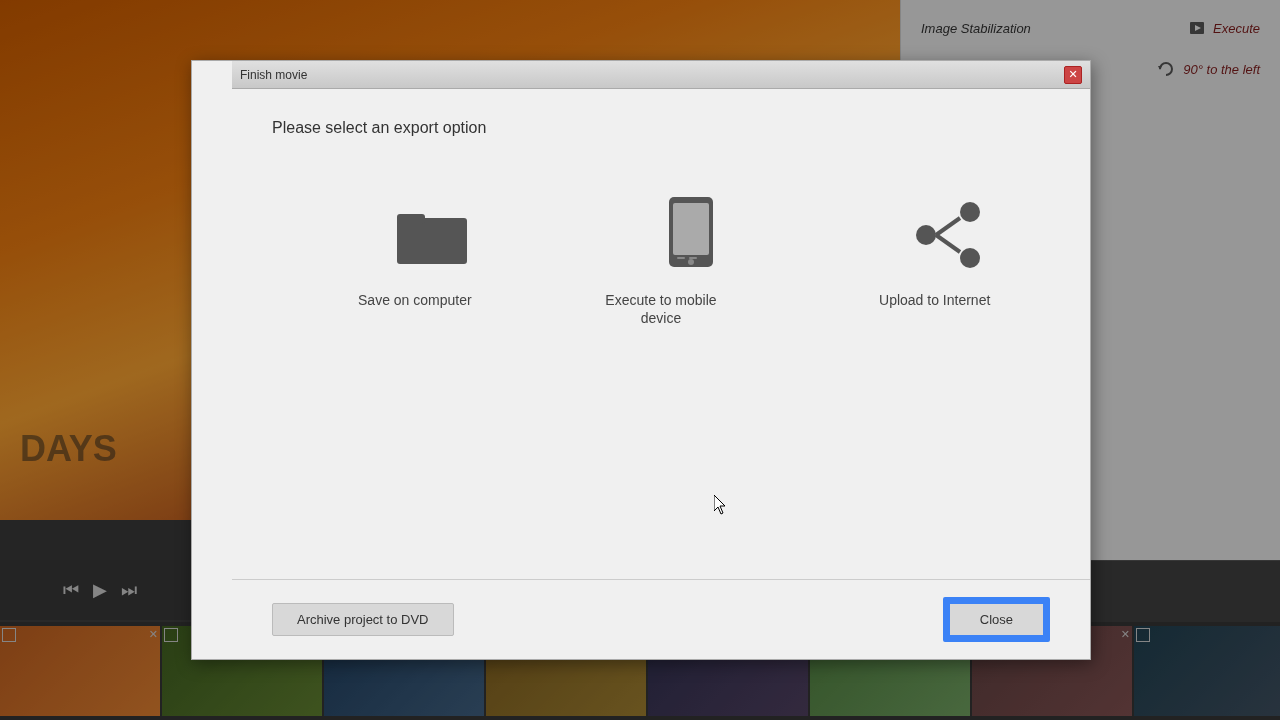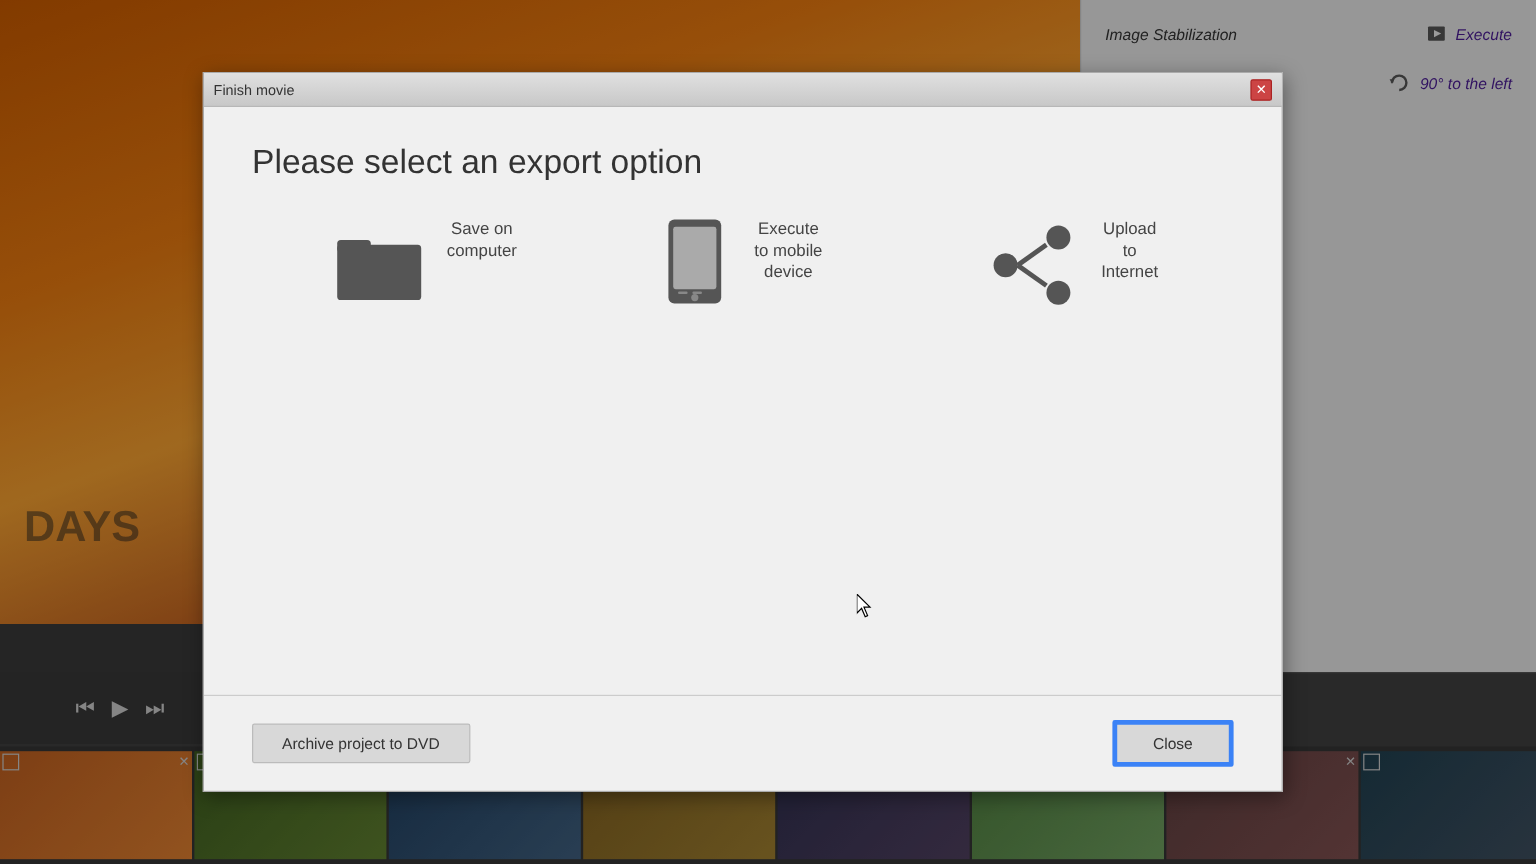--- a/index.html
+++ b/index.html
@@ -26,21 +26,21 @@
       position: absolute;
       top: 0; left: 0;
       width: 900px;
       height: 520px;
       background: linear-gradient(160deg, #c85a00 0%, #e87a10 30%, #f5a030 50%, #c06020 70%, #5a3010 100%);
       overflow: hidden;
     }
 
     .video-preview-text {
       position: absolute;
-      bottom: 60px;
+      bottom: 50px;
       left: 20px;
       color: #222;
       font-size: 36px;
       font-weight: bold;
       opacity: 0.5;
     }
 
     
     .right-panel {
       position: absolute;
@@ -64,21 +64,21 @@
     }
 
     .right-panel-item .item-label {
       font-weight: normal;
     }
 
     .right-panel-item .item-action {
       display: flex;
       align-items: center;
       gap: 6px;
-      color: #4c1d95;
+      color: #7f1d1d;
       font-size: 13px;
       justify-content: space-between;
     }
 
     
     .timeline {
       position: absolute;
       bottom: 0; left: 0;
       width: 1280px;
       height: 160px;
@@ -175,29 +175,30 @@
       width: 1280px;
       height: 720px;
       background: rgba(0,0,0,0.35);
       z-index: 100;
     }
 
     
     .dialog {
       position: absolute;
       top: 60px;
-      left: 169px;
+      left: 191px;
       width: 900px;
       height: 600px;
       background: #f0f0f0;
       border: 1px solid #aaa;
       box-shadow: 2px 4px 16px rgba(0,0,0,0.4);
       z-index: 200;
       display: flex;
       flex-direction: column;
+      padding-left: 40px;
     }
 
     .dialog-titlebar {
       height: 28px;
       background: linear-gradient(to bottom, #e0e0e0, #c8c8c8);
       border-bottom: 1px solid #aaa;
       display: flex;
       align-items: center;
       justify-content: space-between;
       padding: 0 8px;
@@ -225,37 +226,37 @@
     }
 
     .dialog-body {
       flex: 1;
       padding: 30px 40px;
       display: flex;
       flex-direction: column;
     }
 
     .dialog-heading {
-      font-size: 28px;
+      font-size: 16px;
       color: #333;
       font-weight: normal;
-      margin-bottom: 20px;
+      margin-bottom: 48px;
     }
 
     .export-options {
       display: flex;
       justify-content: space-around;
       align-items: flex-start;
       flex: 1;
     }
 
     .export-option {
       display: flex;
-      flex-direction: row;
-      align-items: flex-start;
+      flex-direction: column;
+      align-items: flex-end;
       gap: 16px;
       cursor: pointer;
       padding: 10px 20px;
       border-radius: 4px;
       width: 180px;
     }
 
     .export-icon {
       width: 80px;
       height: 80px;
@@ -291,21 +292,21 @@
       border: 1px solid #bbb;
       color: #333;
       font-size: 13px;
       cursor: pointer;
       border-radius: 2px;
     }
 
     .btn-close {
       padding: 8px 30px;
       background: #d8d8d8;
-      border: 4px solid #3b82f6;
+      border: 7px solid #3b82f6;
       color: #333;
       font-size: 13px;
       cursor: pointer;
       border-radius: 2px;
     }
 
     
     .cursor {
       position: absolute;
       width: 14px;

